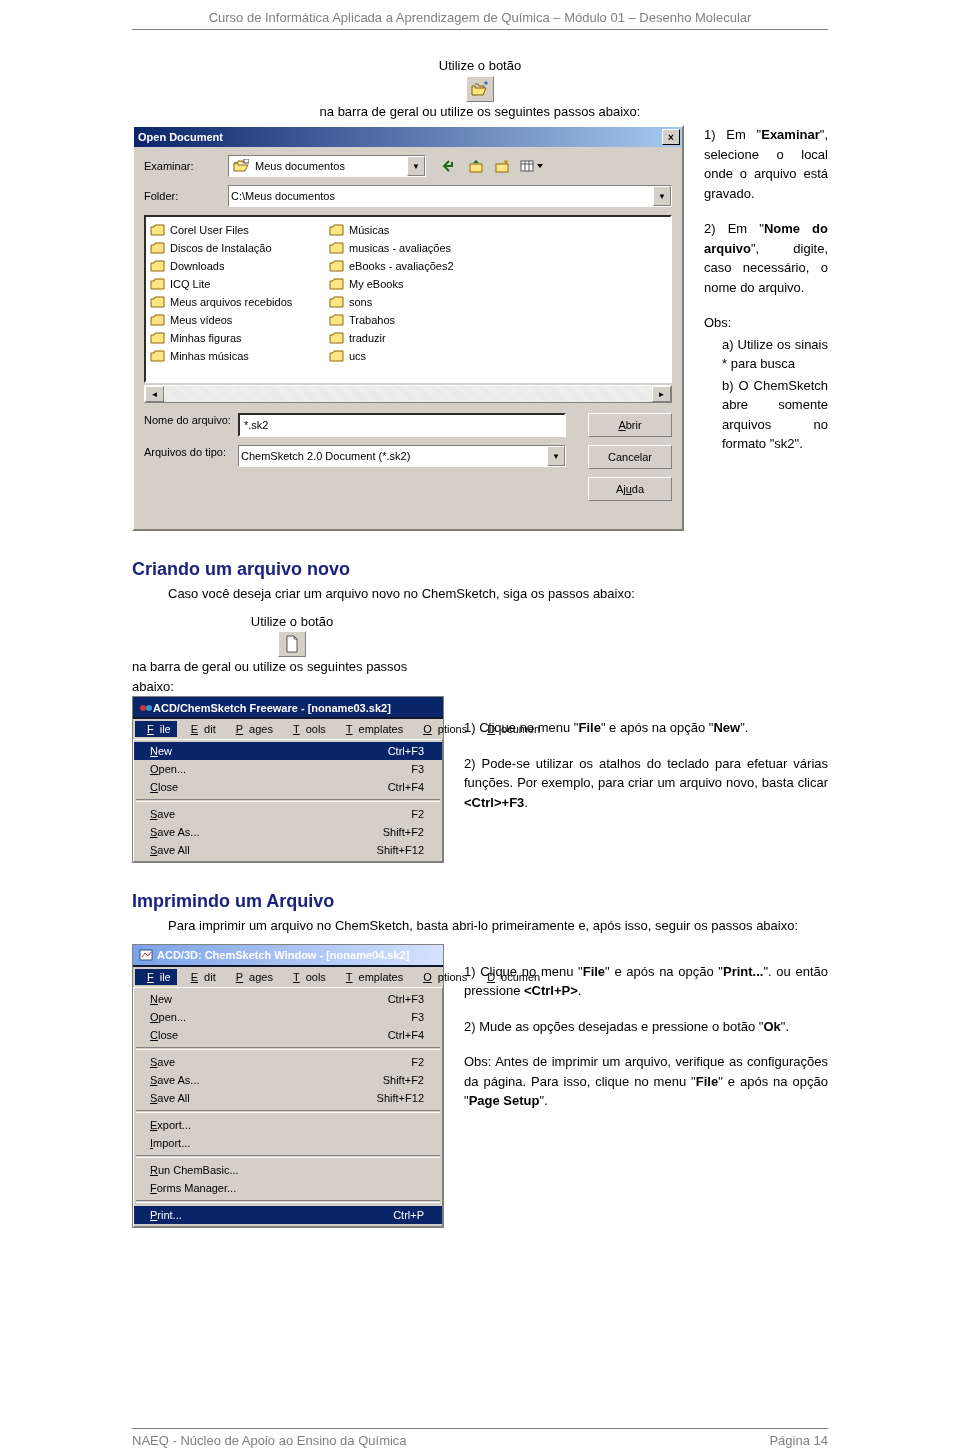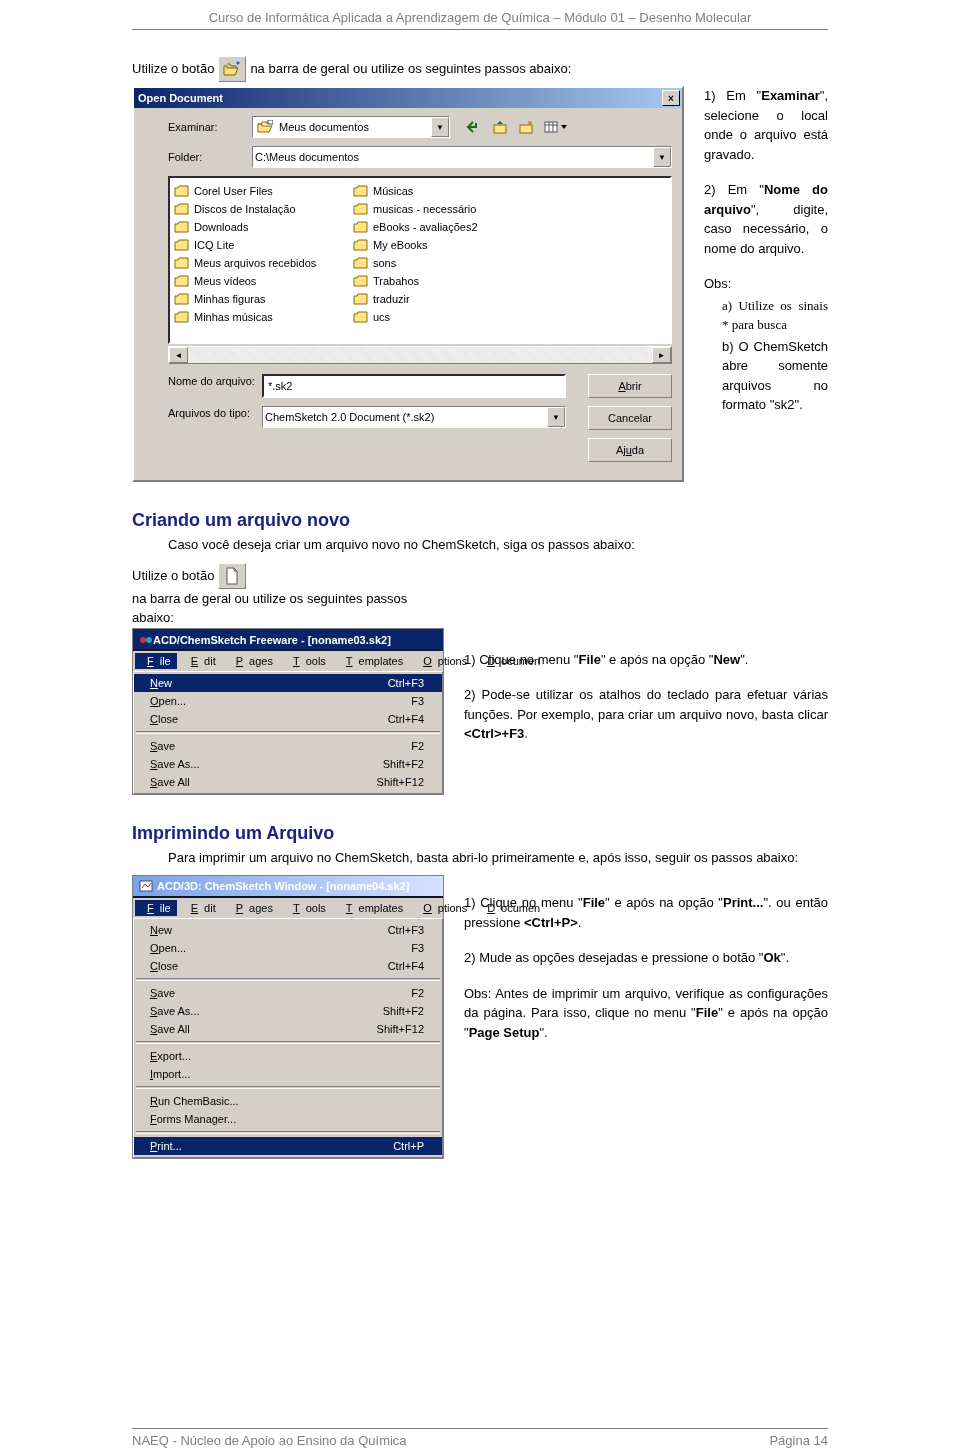--- a/index.html
+++ b/index.html
@@ -1,30 +1,30 @@
 <!DOCTYPE html>
 <html><head>
 <meta charset="utf-8">
 <style>
   body{margin:0;background:#fff;font-family:Arial,Helvetica,sans-serif;font-size:13px;color:#000;}
   .page{width:788px;min-height:1456px;margin:0 auto;position:relative;padding:10px 46px 0 46px;box-sizing:border-box;}
   .header{color:#808080;font-size:13px;text-align:center;padding-bottom:4px;}
   .header-underline{border-bottom:1px solid #808080;margin-bottom:26px;}
-  .row{display:flex;align-items:center;flex-wrap:wrap;}
+  .row{display:flex;align-items:center;flex-wrap:wrap;flex-direction:column;}
   .txt{line-height:1.5;}
   .inline-icon{display:inline-flex;vertical-align:middle;margin:0 4px;}
   
   .btn3d{width:26px;height:24px;background:#d4d0c8;border:1px solid #808080;border-top-color:#fff;border-left-color:#fff;display:inline-flex;align-items:center;justify-content:center;font-size:13px;}
   .svgico{display:block;}
   
   .dlg-split{display:flex;gap:20px;margin-top:4px;align-items:flex-start;}
   .dlg{width:548px;border:2px outset #d4d0c8;border-top-color:#fff;border-left-color:#fff;background:#d4d0c8;font-family:Tahoma,Arial,sans-serif;font-size:11px;}
   .dlg-title{height:20px;background:linear-gradient(to right,#0a246a,#a6caf0);color:#fff;display:flex;align-items:center;justify-content:space-between;padding:0 2px 0 4px;font-weight:bold;}
   .xbtn{width:16px;height:14px;background:#d4d0c8;border:1px solid #000;border-top-color:#fff;border-left-color:#fff;display:flex;align-items:center;justify-content:center;font-size:10px;font-weight:bold;color:#000;}
-  .dlg-body{padding:8px 10px 10px 10px;margin-left:24px;}
+  .dlg-body{padding:8px 10px 20px 10px;}
   .frow{display:flex;align-items:center;margin-bottom:8px;gap:6px;}
   .flabel{width:78px;}
   .flabel2{width:88px;}
   .combo{height:20px;border:1px solid #808080;border-right-color:#fff;border-bottom-color:#fff;background:#fff;display:flex;align-items:center;flex:0 0 auto;}
   .combo .cicon{width:18px;height:18px;display:flex;align-items:center;justify-content:center;margin:0 3px;}
   .combo .ctext{flex:1;padding:0 2px;}
   .carrow{width:16px;height:18px;background:#d4d0c8;border:1px solid #808080;border-top-color:#fff;border-left-color:#fff;display:flex;align-items:center;justify-content:center;font-size:8px;}
   .tbbtns{display:flex;gap:2px;margin-left:6px;}
   .tbbtn{width:22px;height:20px;display:flex;align-items:center;justify-content:center;border:1px solid transparent;}
   .filebox{height:156px;background:#fff;border:2px inset #808080;border-top-color:#808080;border-left-color:#808080;border-right-color:#fff;border-bottom-color:#fff;padding:4px 0;display:flex;flex-direction:column;flex-wrap:wrap;align-content:flex-start;overflow:hidden;margin-bottom:2px;}
@@ -204,21 +204,21 @@
                 </svg>
               </span>
               <span>Músicas</span>
             </div>
             <div class="fitem">
               <span class="fldr">
                 <svg width="16" height="14" viewBox="0 0 16 14">
                   <path d="M1 4 L4 4 L5 2 L14 2 L14 12 L1 12 Z" fill="#ffe488" stroke="#8a6a00"></path>
                 </svg>
               </span>
-              <span>musicas - necessário</span>
+              <span>musicas - avaliações</span>
             </div>
             <div class="fitem">
               <span class="fldr">
                 <svg width="16" height="14" viewBox="0 0 16 14">
                   <path d="M1 4 L4 4 L5 2 L14 2 L14 12 L1 12 Z" fill="#ffe488" stroke="#8a6a00"></path>
                 </svg>
               </span>
               <span>eBooks - avaliações2</span>
             </div>
             <div class="fitem">
@@ -297,21 +297,21 @@
               <span>da</span>
             </div>
         </div>
       </div>
     </div>
 
     <div class="aside">
       <p><span>1) Em "</span><b>Examinar</b><span>", selecione o local onde o arquivo está gravado.</span></p>
       <p><span>2) Em "</span><b>Nome do arquivo</b><span>", digite, caso necessário, o nome do arquivo.</span></p>
       <p style="margin-bottom:2px;">Obs:</p>
-      <p style="margin:0 0 2px 18px;text-align:justify;font-family:Liberation Serif, serif;">a) Utilize os sinais * para busca</p>
+      <p style="margin:0 0 2px 18px;text-align:justify;">a) Utilize os sinais * para busca</p>
       <p style="margin:0 0 0 18px;text-align:justify;">b) O ChemSketch abre somente arquivos no formato "sk2".</p>
     </div>
   </div>
 
   <h2>Criando um arquivo novo</h2>
   <p class="body-indent ind">Caso você deseja criar um arquivo novo no ChemSketch, siga os passos abaixo:</p>
   <div class="row txt" style="width:320px;">
     <span>Utilize o botão </span>
     <span class="inline-icon">
       <span class="btn3d">

